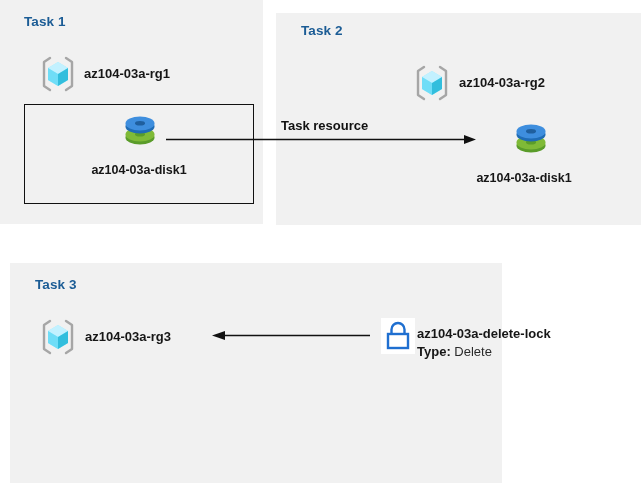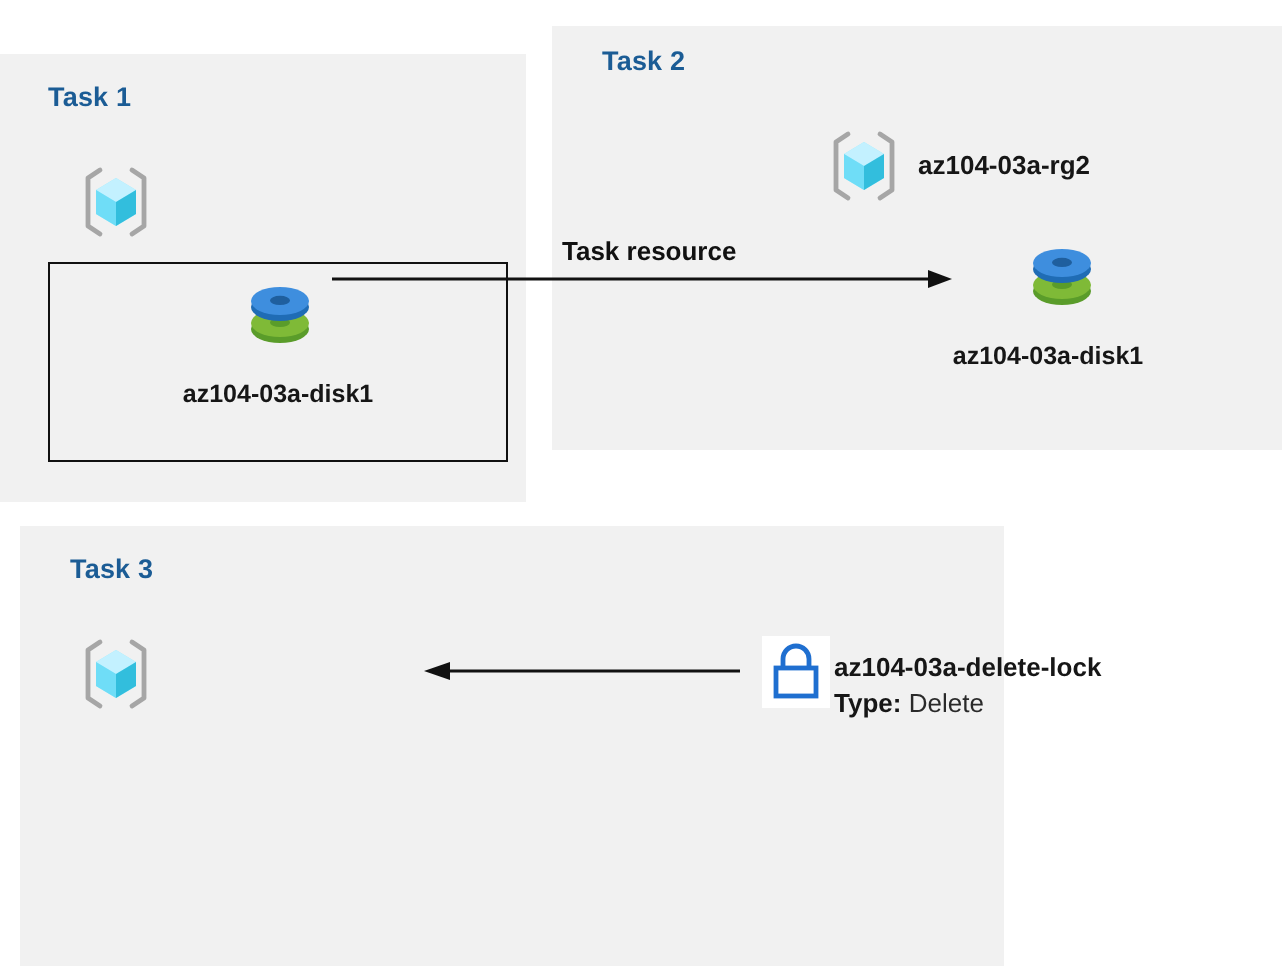--- a/index.html
+++ b/index.html
@@ -8,21 +8,21 @@
     background:#ffffff;
     font-family:"Liberation Sans", sans-serif;
     position:relative;
     overflow:hidden;
     -webkit-font-smoothing:antialiased;
   }
   .panel{
     position:absolute;
     background:#f1f1f1;
   }
-  #panel-task1{left:0px;top:0px;width:263px;height:224px;margin-top:27px;}
+  #panel-task1{left:0px;top:0px;width:263px;height:224px;}
   #panel-task2{left:276px;top:0px;width:370px;height:212px;margin-top:13px;}
   #panel-task3{left:10px;top:263px;width:492px;height:220px;}
 
   .panel-title{
     position:absolute;
     font-size:13.5px;
     font-weight:bold;
     color:#1b5c95;
     letter-spacing:0.1px;
     white-space:nowrap;
@@ -101,20 +101,21 @@
   <div class="rg-icon" style="left:38px;top:54px;">
     <svg viewBox="0 0 40 40" xmlns="http://www.w3.org/2000/svg">
       <path d="M12 4 L6 8 L6 32 L12 36" fill="none" stroke="#a6a6a6" stroke-width="2.4" stroke-linecap="round" stroke-linejoin="round"></path>
       <path d="M28 4 L34 8 L34 32 L28 36" fill="none" stroke="#a6a6a6" stroke-width="2.4" stroke-linecap="round" stroke-linejoin="round"></path>
       <polygon points="20,8 30,14 30,26 20,32 10,26 10,14" fill="#9cebff"></polygon>
       <polygon points="20,8 30,14 20,20 10,14" fill="#c3f1ff"></polygon>
       <polygon points="20,20 30,14 30,26 20,32" fill="#32bedd"></polygon>
       <polygon points="20,20 10,14 10,26 20,32" fill="#6fddf7"></polygon>
     </svg>
   </div>
+  <div class="res-label" style="left:84px;top:66px;">az104-03a-rg1</div>
 
   <div class="inner-box" id="box-task1"></div>
 
   <div class="disk-icon" style="left:120px;top:113px;">
     <svg viewBox="0 0 40 42" xmlns="http://www.w3.org/2000/svg">
       <ellipse cx="20" cy="24.5" rx="14.5" ry="7" fill="#5a9c2a"></ellipse>
       <ellipse cx="20" cy="21.5" rx="14.5" ry="7" fill="#7fba37"></ellipse>
       <ellipse cx="20" cy="21.2" rx="5" ry="2.3" fill="#5a9c2a"></ellipse>
       <ellipse cx="20" cy="13.5" rx="14.5" ry="7" fill="#1f6cb5"></ellipse>
       <ellipse cx="20" cy="10.5" rx="14.5" ry="7" fill="#3e8ede"></ellipse>
@@ -166,20 +167,21 @@
   <div class="rg-icon" style="left:28px;top:54px;">
     <svg viewBox="0 0 40 40" xmlns="http://www.w3.org/2000/svg">
       <path d="M12 4 L6 8 L6 32 L12 36" fill="none" stroke="#a6a6a6" stroke-width="2.4" stroke-linecap="round" stroke-linejoin="round"></path>
       <path d="M28 4 L34 8 L34 32 L28 36" fill="none" stroke="#a6a6a6" stroke-width="2.4" stroke-linecap="round" stroke-linejoin="round"></path>
       <polygon points="20,8 30,14 30,26 20,32 10,26 10,14" fill="#9cebff"></polygon>
       <polygon points="20,8 30,14 20,20 10,14" fill="#c3f1ff"></polygon>
       <polygon points="20,20 30,14 30,26 20,32" fill="#32bedd"></polygon>
       <polygon points="20,20 10,14 10,26 20,32" fill="#6fddf7"></polygon>
     </svg>
   </div>
+  <div class="res-label" style="left:75px;top:66px;">az104-03a-rg3</div>
 
 </div>
 
 <div class="connector" style="left:212px;top:327px;">
   <svg width="158" height="18" viewBox="0 0 158 18" xmlns="http://www.w3.org/2000/svg">
     <line x1="12" y1="8.5" x2="158" y2="8.5" stroke="#111111" stroke-width="1.6"></line>
     <polygon points="0,8.5 13,4 13,13" fill="#111111"></polygon>
   </svg>
 </div>
 

